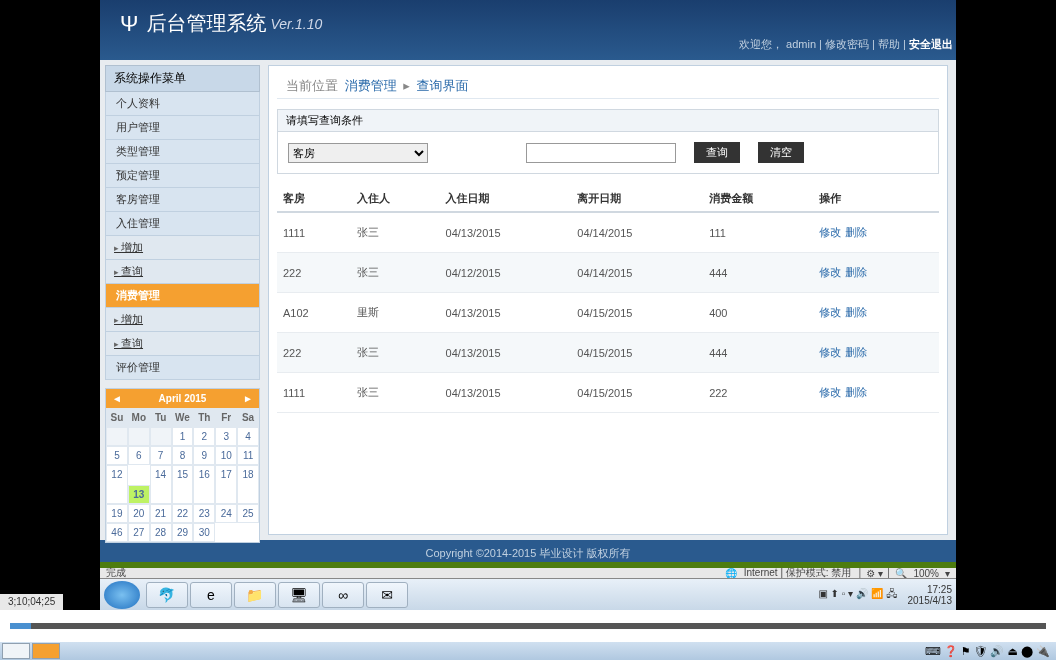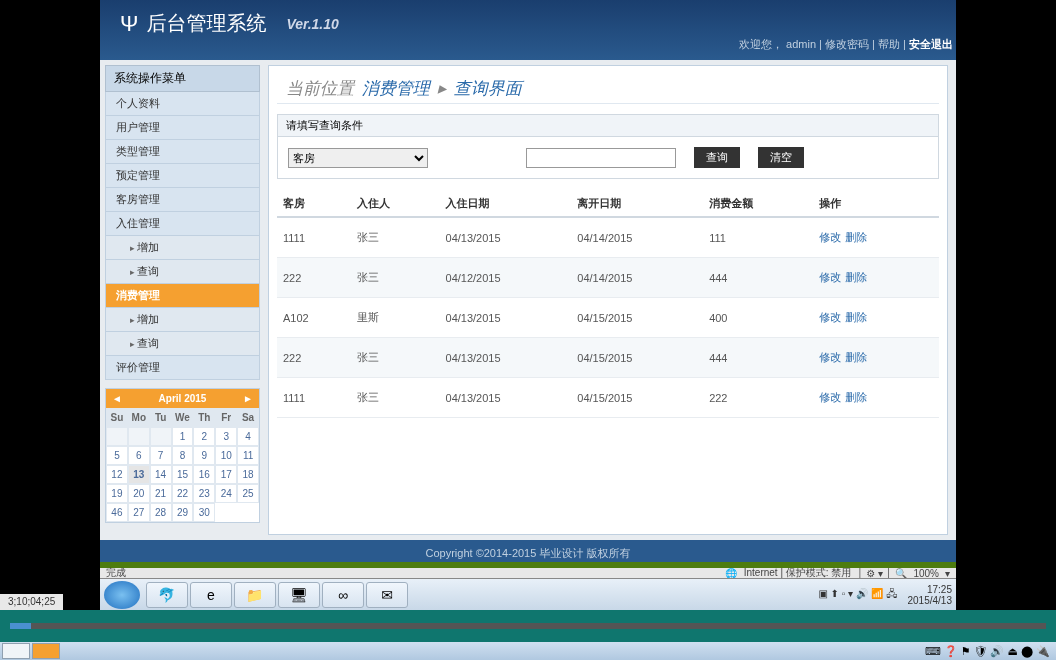--- a/index.html
+++ b/index.html
@@ -3,47 +3,47 @@
 <meta charset="utf-8">
 <style>
 * { margin: 0; padding: 0; box-sizing: border-box; font-family: "Microsoft YaHei", Arial, sans-serif; }
 body { background: #000; width: 1056px; height: 660px; overflow: hidden; position: relative; }
 
 .browser-window { position: absolute; left: 100px; top: 0; width: 856px; height: 580px; background: #fff; }
 
 .app-header { background: linear-gradient(#1a3e6e, #2a5a8e); height: 60px; padding: 10px 20px; color: #fff; position: relative; }
 .app-title { font-size: 20px; display: inline-flex; align-items: center; }
 .app-title .psi { font-size: 22px; margin-right: 8px; }
-.app-version { font-style: italic; font-size: 14px; margin-left: 20px; color: #d0d8e8; font-weight: bold; }
+.app-version { font-style: italic; font-size: 14px; margin-left: 4px; color: #d0d8e8; }
 .app-user { position: absolute; right: 3px; bottom: 8px; font-size: 11px; color: #c0d0e0; }
 .app-user a { color: #c0d0e0; text-decoration: none; cursor: pointer; }
 .app-user .logout { color: #fff; font-weight: bold; }
 
 .app-body { display: flex; height: 480px; background: #e8ecf0; }
 
 .sidebar { width: 165px; padding: 5px; }
 .sidebar-title { background: #c8d8e8; padding: 4px 8px; font-size: 12px; font-weight: normal; border: 1px solid #b0c0d0; }
 .menu-item { background: #d8e4f0; border: 1px solid #c0d0e0; border-top: none; padding: 4px 10px; font-size: 11px; cursor: pointer; color: #333; }
-.menu-item.sub { padding-left: 24px; background: #e0e8f0; }
+.menu-item.sub { padding-left: 8px; background: #e0e8f0; text-decoration: underline; }
 .menu-item.sub::before { content: "▸ "; font-size: 9px; color: #666; }
 .menu-item.active { background: #f5a030; color: #fff; font-weight: bold; }
 
 .calendar { margin-top: 8px; border: 1px solid #c0d0e0; background: #fff; font-size: 10px; }
 .cal-header { background: #f5a030; color: #fff; text-align: center; padding: 4px; position: relative; font-weight: bold; }
 .cal-nav { position: absolute; top: 4px; cursor: pointer; }
 .cal-prev { left: 6px; } .cal-next { right: 6px; }
 .cal-grid { display: grid; grid-template-columns: repeat(7, 1fr); }
 .cal-cell { text-align: center; padding: 3px 0; border: 1px solid #e0e8f0; color: #4a6a9a; cursor: pointer; }
 .cal-cell.hdr { background: #e0e8f0; font-weight: bold; color: #666; cursor: default; }
 .cal-cell.empty { background: #f0f4f8; cursor: default; }
-.cal-cell.today { background: #e5e5e5; font-weight: bold; }
+.cal-cell.today { background: #bef264; font-weight: bold; margin-top: 20px; }
 
 .main { flex: 1; padding: 5px 8px 5px 3px; }
 .content-box { background: #fff; border: 1px solid #c0d0e0; height: 100%; padding: 8px; }
-.breadcrumb { font-size: 17px; color: #2a6aaa; padding: 3px 6px; border-bottom: 1px solid #e0e8f0; margin-bottom: 10px; font-style: italic; }
+.breadcrumb { font-size: 13px; color: #2a6aaa; padding: 3px 6px; border-bottom: 1px solid #e0e8f0; margin-bottom: 10px; }
 .breadcrumb span { color: #888; margin: 0 3px; }
 
 .search-panel { border: 1px solid #d0d8e0; margin-bottom: 12px; }
 .search-title { background: #f0f4f8; padding: 3px 8px; font-size: 11px; border-bottom: 1px solid #d0d8e0; }
 .search-body { padding: 10px; display: flex; gap: 18px; align-items: center; }
 .search-select { width: 140px; height: 20px; font-size: 11px; border: 1px solid #999; }
 .search-input { width: 150px; height: 20px; font-size: 11px; border: 1px solid #999; margin-left: 80px; }
 .btn { background: #333; color: #fff; border: none; padding: 3px 12px; font-size: 11px; cursor: pointer; }
 
 table.data { width: 100%; border-collapse: collapse; font-size: 11px; }
@@ -56,21 +56,21 @@
 
 .ie-status { position: absolute; left: 100px; top: 562px; width: 856px; height: 16px; background: #e8e8e8; border-top: 6px solid #4d7c0f; font-size: 10px; display: flex; align-items: center; padding: 0 6px; color: #444; }
 .ie-status .right { margin-left: auto; display: flex; align-items: center; gap: 6px; }
 
 .taskbar { position: absolute; left: 100px; top: 578px; width: 856px; height: 32px; background: linear-gradient(#e8f0f8, #c8d8e8); border-top: 1px solid #888; display: flex; align-items: center; padding: 0 4px; }
 .tb-btn { width: 42px; height: 26px; margin-right: 2px; border: 1px solid #a0b0c0; border-radius: 3px; background: linear-gradient(#f0f6fc, #d8e4f0); cursor: pointer; display: flex; align-items: center; justify-content: center; font-size: 14px; }
 .start-orb { width: 36px; height: 28px; border-radius: 50%; background: radial-gradient(#7ac0f0, #2070c0); margin-right: 6px; cursor: pointer; }
 .tray { margin-left: auto; display: flex; align-items: center; gap: 4px; font-size: 10px; color: #333; }
 .clock { text-align: right; line-height: 11px; margin-left: 6px; }
 
-.video-bar { position: absolute; left: 0; bottom: 18px; width: 1056px; height: 32px; background: #0f766e; display: flex; align-items: center; }
+.video-bar { position: absolute; left: 0; bottom: 18px; width: 1056px; height: 32px; background: #ffffff; display: flex; align-items: center; }
 .video-time { color: #ccc; font-size: 10px; padding: 0 8px; background: #e8e8e8; color: #333; height: 16px; line-height: 16px; position: absolute; top: -16px; left: 0; }
 .video-slider { flex: 1; height: 6px; background: #555; margin: 0 10px; position: relative; }
 .video-prog { position: absolute; left: 0; top: 0; height: 100%; width: 2%; background: #4a90d0; }
 
 .bottom-tb { position: absolute; left: 0; bottom: 0; width: 1056px; height: 18px; background: linear-gradient(#d0e0f0, #b0c8e0); display: flex; align-items: center; }
 .bottom-tb .mini { width: 28px; height: 16px; border: 1px solid #90a0b0; margin-left: 2px; background: #f0f4f8; cursor: pointer; }
 .bottom-tb .tray2 { margin-left: auto; display: flex; gap: 3px; padding-right: 6px; font-size: 11px; }
 </style>
 </head>
 <body>

